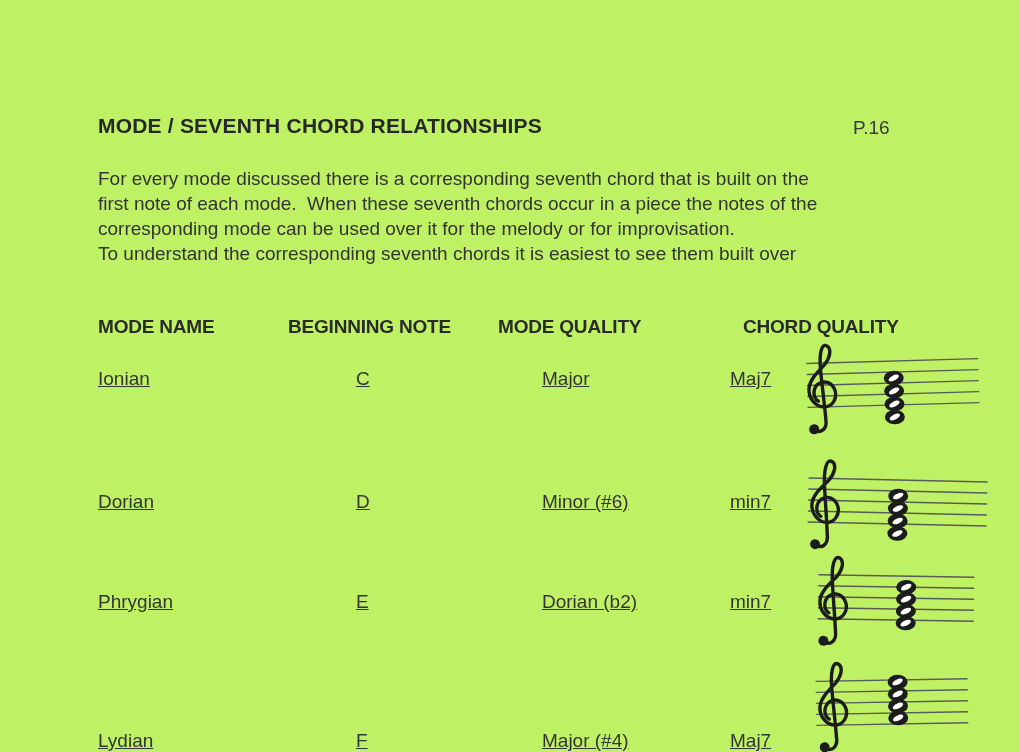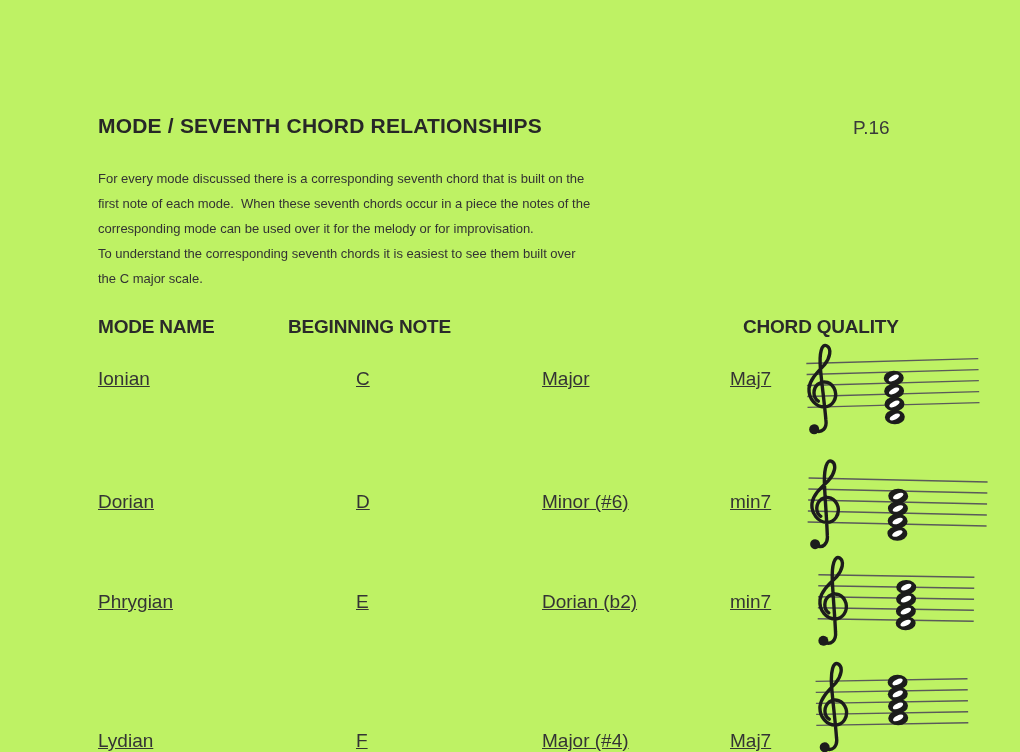--- a/index.html
+++ b/index.html
@@ -16,21 +16,21 @@
     left:98px;top:114px;
     font-size:21px;font-weight:bold;letter-spacing:.2px;
     color:#272727;
   }
   .pagenum{
     left:853px;top:117px;
     font-size:19px;color:#3a3a3a;
   }
   .intro{
     left:98px;top:166px;width:830px;
-    font-size:13px;line-height:25px;color:#333333;
+    font-size:19px;line-height:25px;color:#333333;
   }
   .intro div{white-space:pre-wrap;}
   .hdr{
     top:316px;font-size:19px;font-weight:bold;color:#2a2a2a;letter-spacing:-0.2px;
   }
   .hdr-mode{left:98px;}
   .hdr-note{left:288px;}
   .hdr-quality{left:498px;}
   .hdr-chord{left:695px;margin-left:48px;}
   .cell{font-size:19px;color:#343434;text-decoration:underline;}
@@ -59,25 +59,25 @@
 <div class="page">
 
   <div class="abs title">MODE / SEVENTH CHORD RELATIONSHIPS</div>
   <div class="abs pagenum">P.16</div>
 
   <div class="abs intro">
     <div>For every mode discussed there is a corresponding seventh chord that is built on the</div>
     <div>first note of each mode.  When these seventh chords occur in a piece the notes of the</div>
     <div>corresponding mode can be used over it for the melody or for improvisation.</div>
     <div>To understand the corresponding seventh chords it is easiest to see them built over</div>
-    <div>the C major scale.</div>
   </div>
 
   <div class="abs hdr hdr-mode">MODE NAME</div>
   <div class="abs hdr hdr-note">BEGINNING NOTE</div>
+  <div class="abs hdr hdr-quality">MODE QUALITY</div>
   <div class="abs hdr hdr-chord">CHORD QUALITY</div>
 
   <div class="abs cell c-mode r1">Ionian</div>
   <div class="abs cell c-note r1">C</div>
   <div class="abs cell c-quality r1">Major</div>
   <div class="abs cell c-chord r1">Maj7</div>
   <div class="staff st1" role="img" aria-label="C E G B (Cmaj7, treble clef, whole notes)">
     <svg viewBox="0 0 190 112">
       <g>
         <line class="staffline" x1="8" y1="30" x2="180" y2="30"></line>

